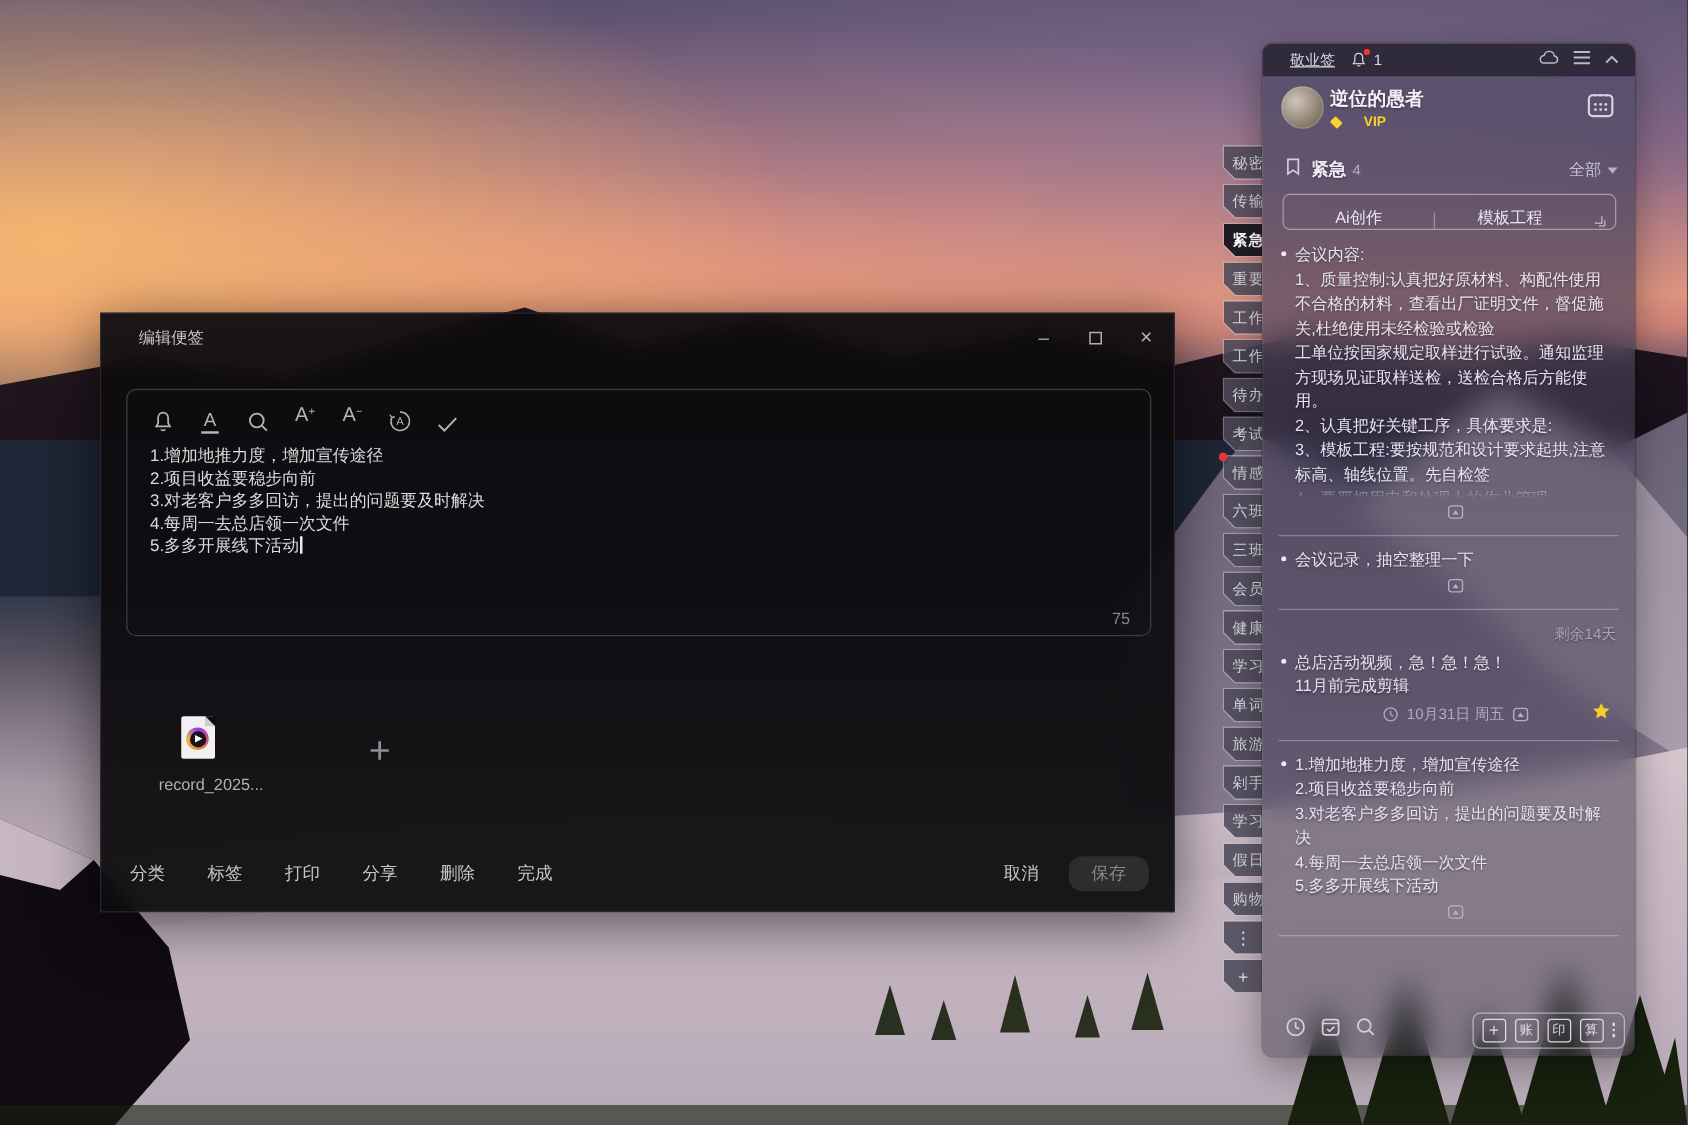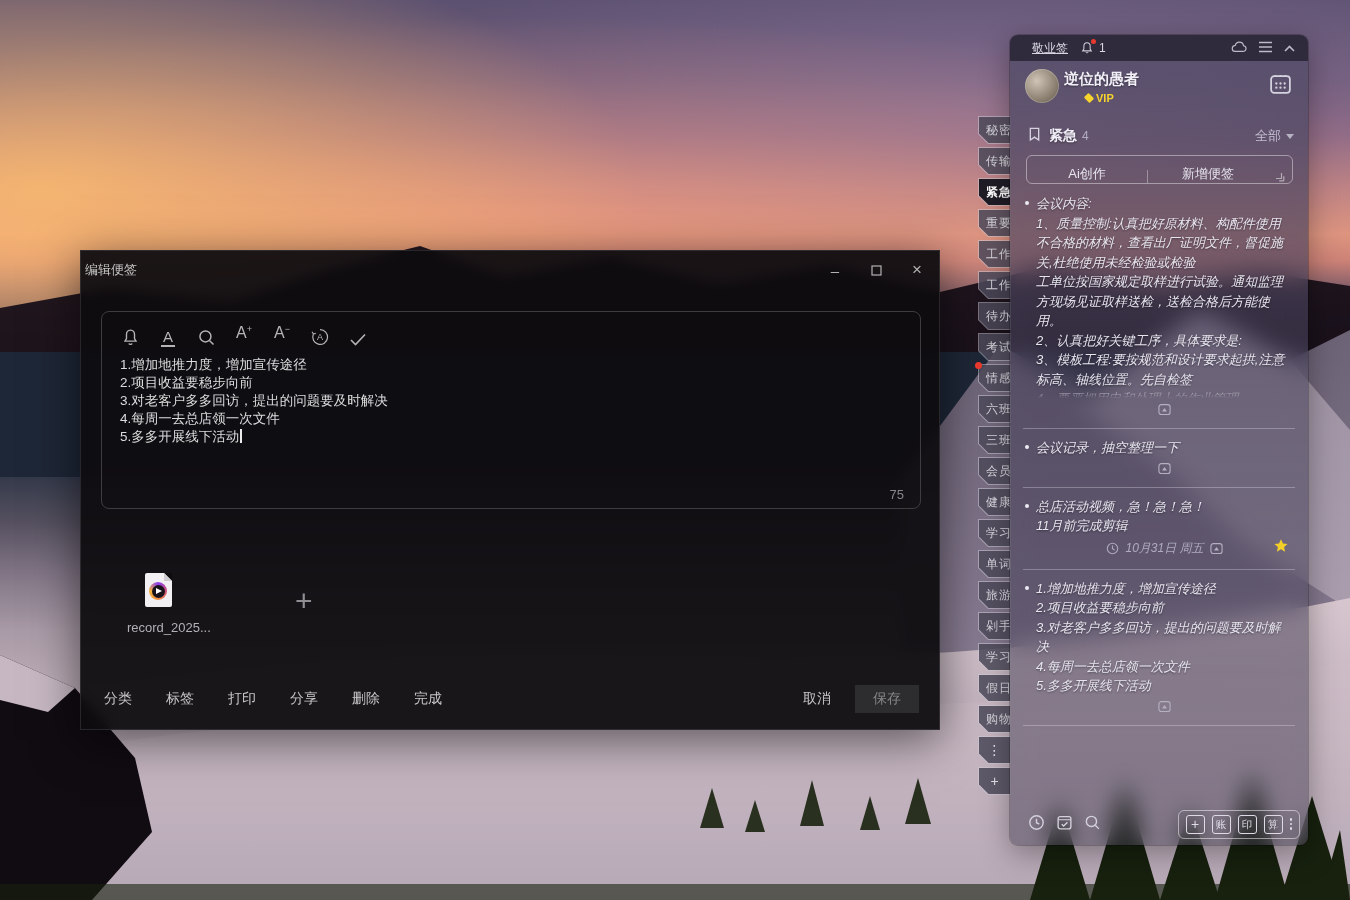--- a/index.html
+++ b/index.html
@@ -20,21 +20,21 @@
   .terrain{position:absolute;inset:0;z-index:1;}
   
   .dialog{
     position:absolute;left:80px;top:250px;width:860px;height:480px;z-index:5;
     background:rgba(14,12,15,0.94);
     backdrop-filter:blur(6px) saturate(0.9);
     border:1px solid rgba(90,90,95,0.35);
     box-shadow:0 10px 44px rgba(0,0,0,0.55);
     box-sizing:border-box;color:#ccc;
   }
-  .dlg-titlebar{height:38px;display:flex;align-items:center;padding:0 14px 0 4px;}
+  .dlg-titlebar{height:38px;display:flex;align-items:center;padding:0 14px 0 30px;}
   .dlg-title{font-size:13px;color:#c8c8c8;flex:0 0 auto;}
   .dlg-controls{margin-left:auto;display:flex;align-items:center;gap:25px;}
   .dlg-ctl{width:16px;height:16px;display:flex;align-items:center;justify-content:center;color:#b2b2b2;font-size:15px;cursor:default;}
   .dlg-editorbox{
     position:absolute;left:20px;top:60px;width:820px;height:198px;box-sizing:border-box;
     border:1px solid #3d3d41;border-radius:8px;
   }
   .dlg-toolbar{display:flex;align-items:center;gap:18px;padding:13px 0 0 18px;color:#b5b5b5;}
   .tool{width:20px;height:22px;display:flex;align-items:flex-end;justify-content:center;}
   .tool svg{display:block;}
@@ -51,21 +51,21 @@
   .file-icon .fold{position:absolute;top:0;right:0;width:0;height:0;border-style:solid;border-width:0 8px 8px 0;border-color:rgba(14,12,15,1) rgba(14,12,15,1) transparent transparent;}
   .file-icon .fold2{position:absolute;top:0;right:0;width:0;height:0;border-style:solid;border-width:8px 0 0 8px;border-color:transparent transparent transparent #cfcdd0;}
   .play-ring{position:absolute;left:4px;top:9px;width:18px;height:18px;border-radius:50%;background:conic-gradient(#8a3df0,#d14f78,#ef8f41,#f3b23c,#8a3df0);display:flex;align-items:center;justify-content:center;}
   .play-core{width:13px;height:13px;border-radius:50%;background:#19141b;display:flex;align-items:center;justify-content:center;}
   .play-tri{width:0;height:0;border-style:solid;border-width:3.5px 0 3.5px 6px;border-color:transparent transparent transparent #fff;margin-left:1.5px;}
   .attach-name{margin-top:13px;font-size:13px;color:#b2b0b6;}
   .attach-plus{font-size:30px;font-weight:200;color:#8e8e92;line-height:24px;margin-top:16px;}
   .dlg-footer{position:absolute;left:23px;right:20px;bottom:16px;display:flex;align-items:center;}
   .dlg-action{font-size:14px;color:#c7c7c7;margin-right:34px;cursor:default;}
   .dlg-cancel{margin-left:auto;font-size:14px;color:#c7c7c7;margin-right:24px;}
-  .dlg-save{width:64px;height:28px;background:#2d2d2f;border-radius:0;display:flex;align-items:center;justify-content:center;font-size:14px;color:#87878b;}
+  .dlg-save{width:64px;height:28px;background:#2d2d2f;border-radius:11px;display:flex;align-items:center;justify-content:center;font-size:14px;color:#87878b;}
   
   .tab-strip{position:absolute;left:978px;top:116px;width:33px;z-index:8;display:flex;flex-direction:column;gap:3px;}
   .tab{position:relative;height:28px;clip-path:polygon(0 0,100% 0,100% 100%,10px 100%,0 calc(100% - 10px));background:rgba(210,208,220,0.5);}
   .tab-inner{position:absolute;inset:1px;clip-path:polygon(0 0,100% 0,100% 100%,9.5px 100%,0 calc(100% - 9.5px));background:rgba(52,48,66,0.72);display:flex;align-items:center;padding-left:7px;box-sizing:border-box;overflow:hidden;}
   .tab.active .tab-inner{background:rgba(24,22,32,0.96);}
   .tab-label{font-size:12px;color:#d8d7de;white-space:nowrap;letter-spacing:1px;}
   .tab.active .tab-label{color:#fff;font-weight:bold;}
   .tab.util .tab-inner{justify-content:center;padding-left:0;}
   .tab.util .tab-label{font-size:14px;letter-spacing:0;color:#e4e3ea;}
   .tab-reddot{position:absolute;left:975px;top:362px;width:7px;height:7px;border-radius:50%;background:#e8392e;z-index:9;}
@@ -82,34 +82,34 @@
   .sb-appname{font-size:12px;color:#d9d7e2;text-decoration:underline;}
   .sb-bell{position:relative;margin-left:12px;display:flex;align-items:center;}
   .sb-bell .dot{position:absolute;top:-2px;right:-2px;width:5px;height:5px;border-radius:50%;background:#e8392e;}
   .sb-notifcount{font-size:12px;color:#d9d7e2;margin-left:5px;}
   .sb-topicons{margin-left:auto;display:flex;align-items:center;gap:10px;color:#bdbac8;}
   .sb-userrow{position:relative;height:58px;}
   .avatar{position:absolute;left:15px;top:8px;width:34px;height:34px;border-radius:50%;
     background:radial-gradient(circle at 35% 35%, #cfc4b6, #8d8172 60%, #5d5448);
     box-shadow:inset 0 0 0 1px rgba(255,255,255,0.2);}
   .sb-username{position:absolute;left:54px;top:9px;font-size:15px;font-weight:bold;color:#f2f0f7;text-shadow:0 1px 2px rgba(20,18,30,0.5);}
-  .vip-row{position:absolute;left:55px;top:31px;display:flex;align-items:center;gap:3px;margin-left:20px;}
+  .vip-row{position:absolute;left:55px;top:31px;display:flex;align-items:center;gap:18px;}
   .vip-diamond{width:8px;height:8px;background:#f6d32d;transform:rotate(45deg) scale(1,.8);border-radius:1px;}
   .vip-text{font-size:11px;font-weight:bold;color:#f6d32d;}
   .sb-calendar{position:absolute;right:15px;top:10px;color:#d6d3e0;}
   .sb-catrow{height:30px;display:flex;align-items:center;padding:0 14px 0 18px;margin-top:2px;}
   .sb-cat-name{font-size:14px;font-weight:bold;color:#f0eef6;margin-left:8px;text-shadow:0 1px 2px rgba(20,18,30,0.5);}
   .sb-cat-count{font-size:12px;color:#b3aec2;margin-left:5px;}
   .sb-filter{margin-left:auto;display:flex;align-items:center;gap:5px;font-size:13px;color:#c3bfd0;}
   .caret-down{width:0;height:0;border-left:4px solid transparent;border-right:4px solid transparent;border-top:5px solid #b5b2c2;}
   .sb-ai-row{margin:4px 15px 0 16px;height:27px;border:1px solid rgba(255,255,255,0.42);border-radius:6px;display:flex;align-items:flex-end;}
   .ai-btn{flex:1;text-align:center;font-size:13px;color:#e6e4ee;}
   .ai-sep{width:1px;height:13px;background:rgba(255,255,255,0.35);}
   .ai-shortcut{flex:0 0 24px;display:flex;align-items:center;justify-content:center;color:rgba(255,255,255,0.5);}
-  .notes-list{position:absolute;left:0;right:0;top:150px;bottom:42px;padding:0 13px;overflow:hidden;font-style:italic;}
+  .notes-list{position:absolute;left:0;right:0;top:150px;bottom:42px;padding:0 13px;overflow:hidden;}
   .note-item{position:relative;padding:9px 0 2px 0;}
   .note-body{position:relative;padding-left:13px;}
   .note-bullet{position:absolute;left:2px;top:7px;width:4px;height:4px;border-radius:50%;background:#eceaf2;}
   .note-line{font-size:13px;line-height:19.5px;color:#e7e5ee;white-space:nowrap;overflow:hidden;text-shadow:0 1px 2px rgba(20,18,30,0.5);}
   .note-line.clipped{height:10px;opacity:0.8;
     -webkit-mask-image:linear-gradient(180deg,#000 0%,rgba(0,0,0,0) 95%);
     mask-image:linear-gradient(180deg,#000 0%,rgba(0,0,0,0) 95%);}
   .note-remaining{text-align:right;font-size:12px;color:#aba6b8;padding:2px 2px 4px 0;text-shadow:0 1px 2px rgba(20,18,30,0.5);}
   .note-meta{display:flex;align-items:center;gap:6px;padding:4px 2px 8px 13px;color:#b0acbe;font-size:12px;position:relative;justify-content:center;}
   .note-star{position:absolute;right:6px;top:2px;}
@@ -431,21 +431,21 @@
     <span class="sb-cat-count">4</span>
     <span class="sb-filter">
       <span>全部</span>
       <span class="caret-down"></span>
     </span>
   </div>
 
   <div class="sb-ai-row">
     <span class="ai-btn">Ai创作</span>
     <span class="ai-sep"></span>
-    <span class="ai-btn">新增便签</span>
+    <span class="ai-btn">模板工程</span>
     <span class="ai-shortcut">
       <svg width="12" height="12" viewBox="0 0 12 12">
           <path d="M2 7.5 H7.5 V2" fill="none" stroke="currentColor" stroke-width="1.2"></path>
           <path d="M5.2 9.8 H9.8 M9.8 9.8 V5.2" stroke="currentColor" stroke-width="1.2"></path>
         </svg>
     </span>
   </div>
 
   <div class="notes-list">
       <div class="note-item">
@@ -482,20 +482,21 @@
         </div>
         <div class="note-meta">
           <svg width="13" height="13" viewBox="0 0 14 14">
             <rect x="1" y="1.8" width="12" height="10.6" rx="2.5" fill="none" stroke="#b4b0c0" stroke-width="1.2"></rect>
             <path d="M4.3 9.2 L7 5.4 L9.7 9.2 Z" fill="#b4b0c0"></path>
           </svg>
         </div>
       </div>
       <div class="note-divider"></div>
       <div class="note-item">
+        <div class="note-remaining">剩余14天</div>
         <div class="note-body">
           <span class="note-bullet"></span>
           <div class="note-lines">
             <div class="note-line">总店活动视频，急！急！急！</div>
             <div class="note-line">11月前完成剪辑</div>
           </div>
         </div>
         <div class="note-meta">
           <svg width="13" height="13" viewBox="0 0 14 14">
             <circle cx="7" cy="7" r="5.6" fill="none" stroke="#aca8ba" stroke-width="1.2"></circle>

